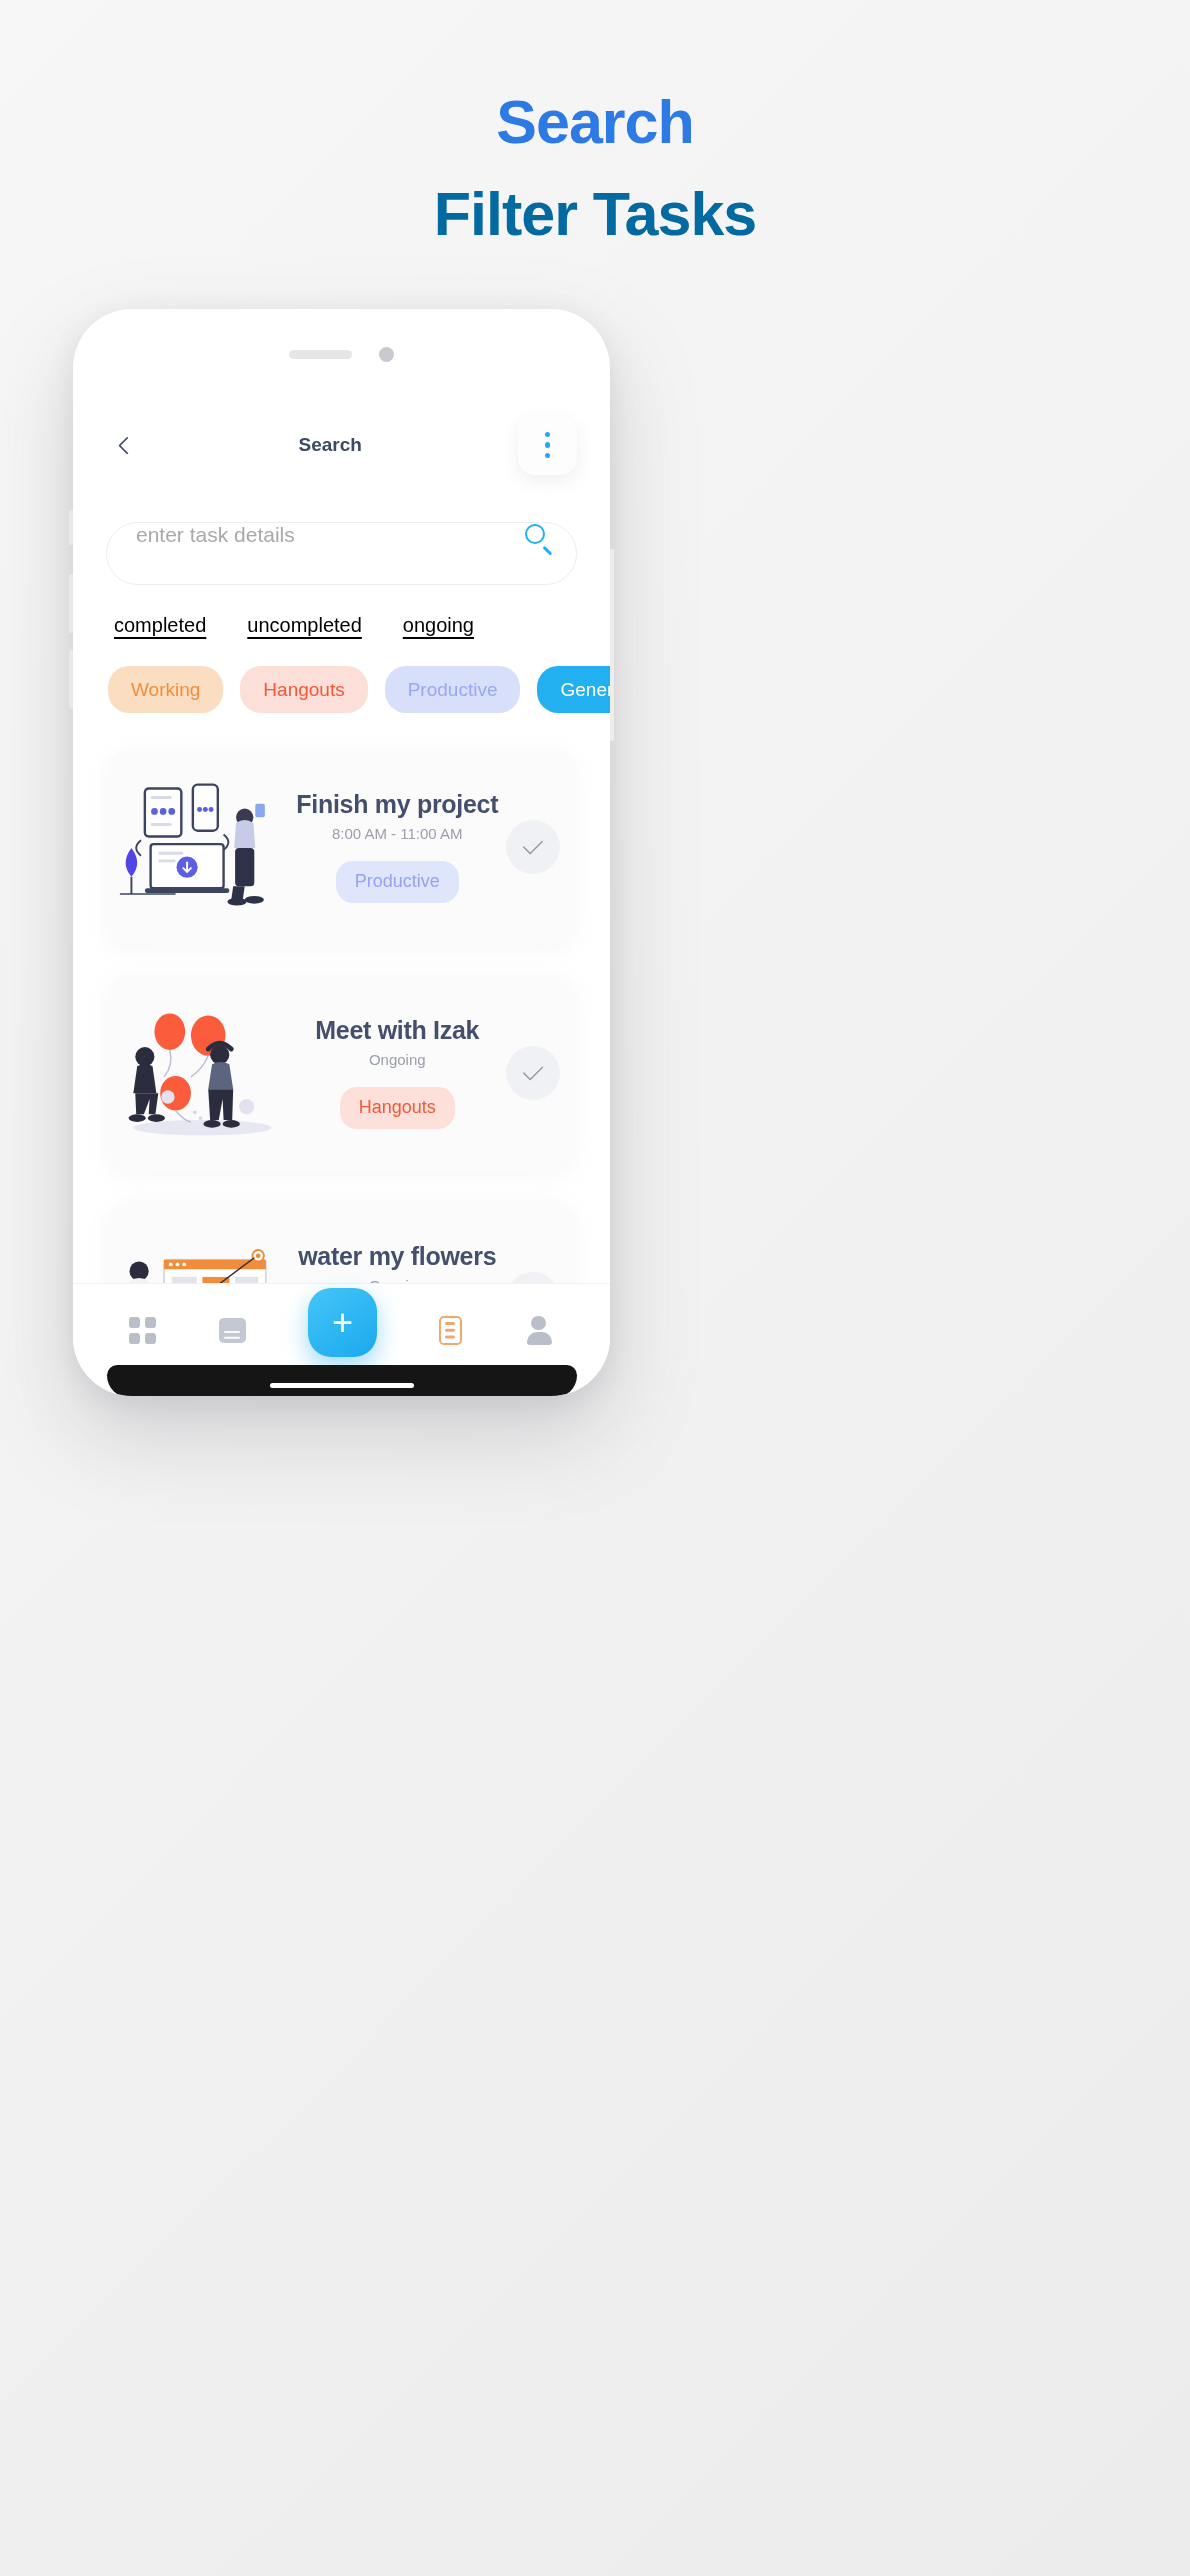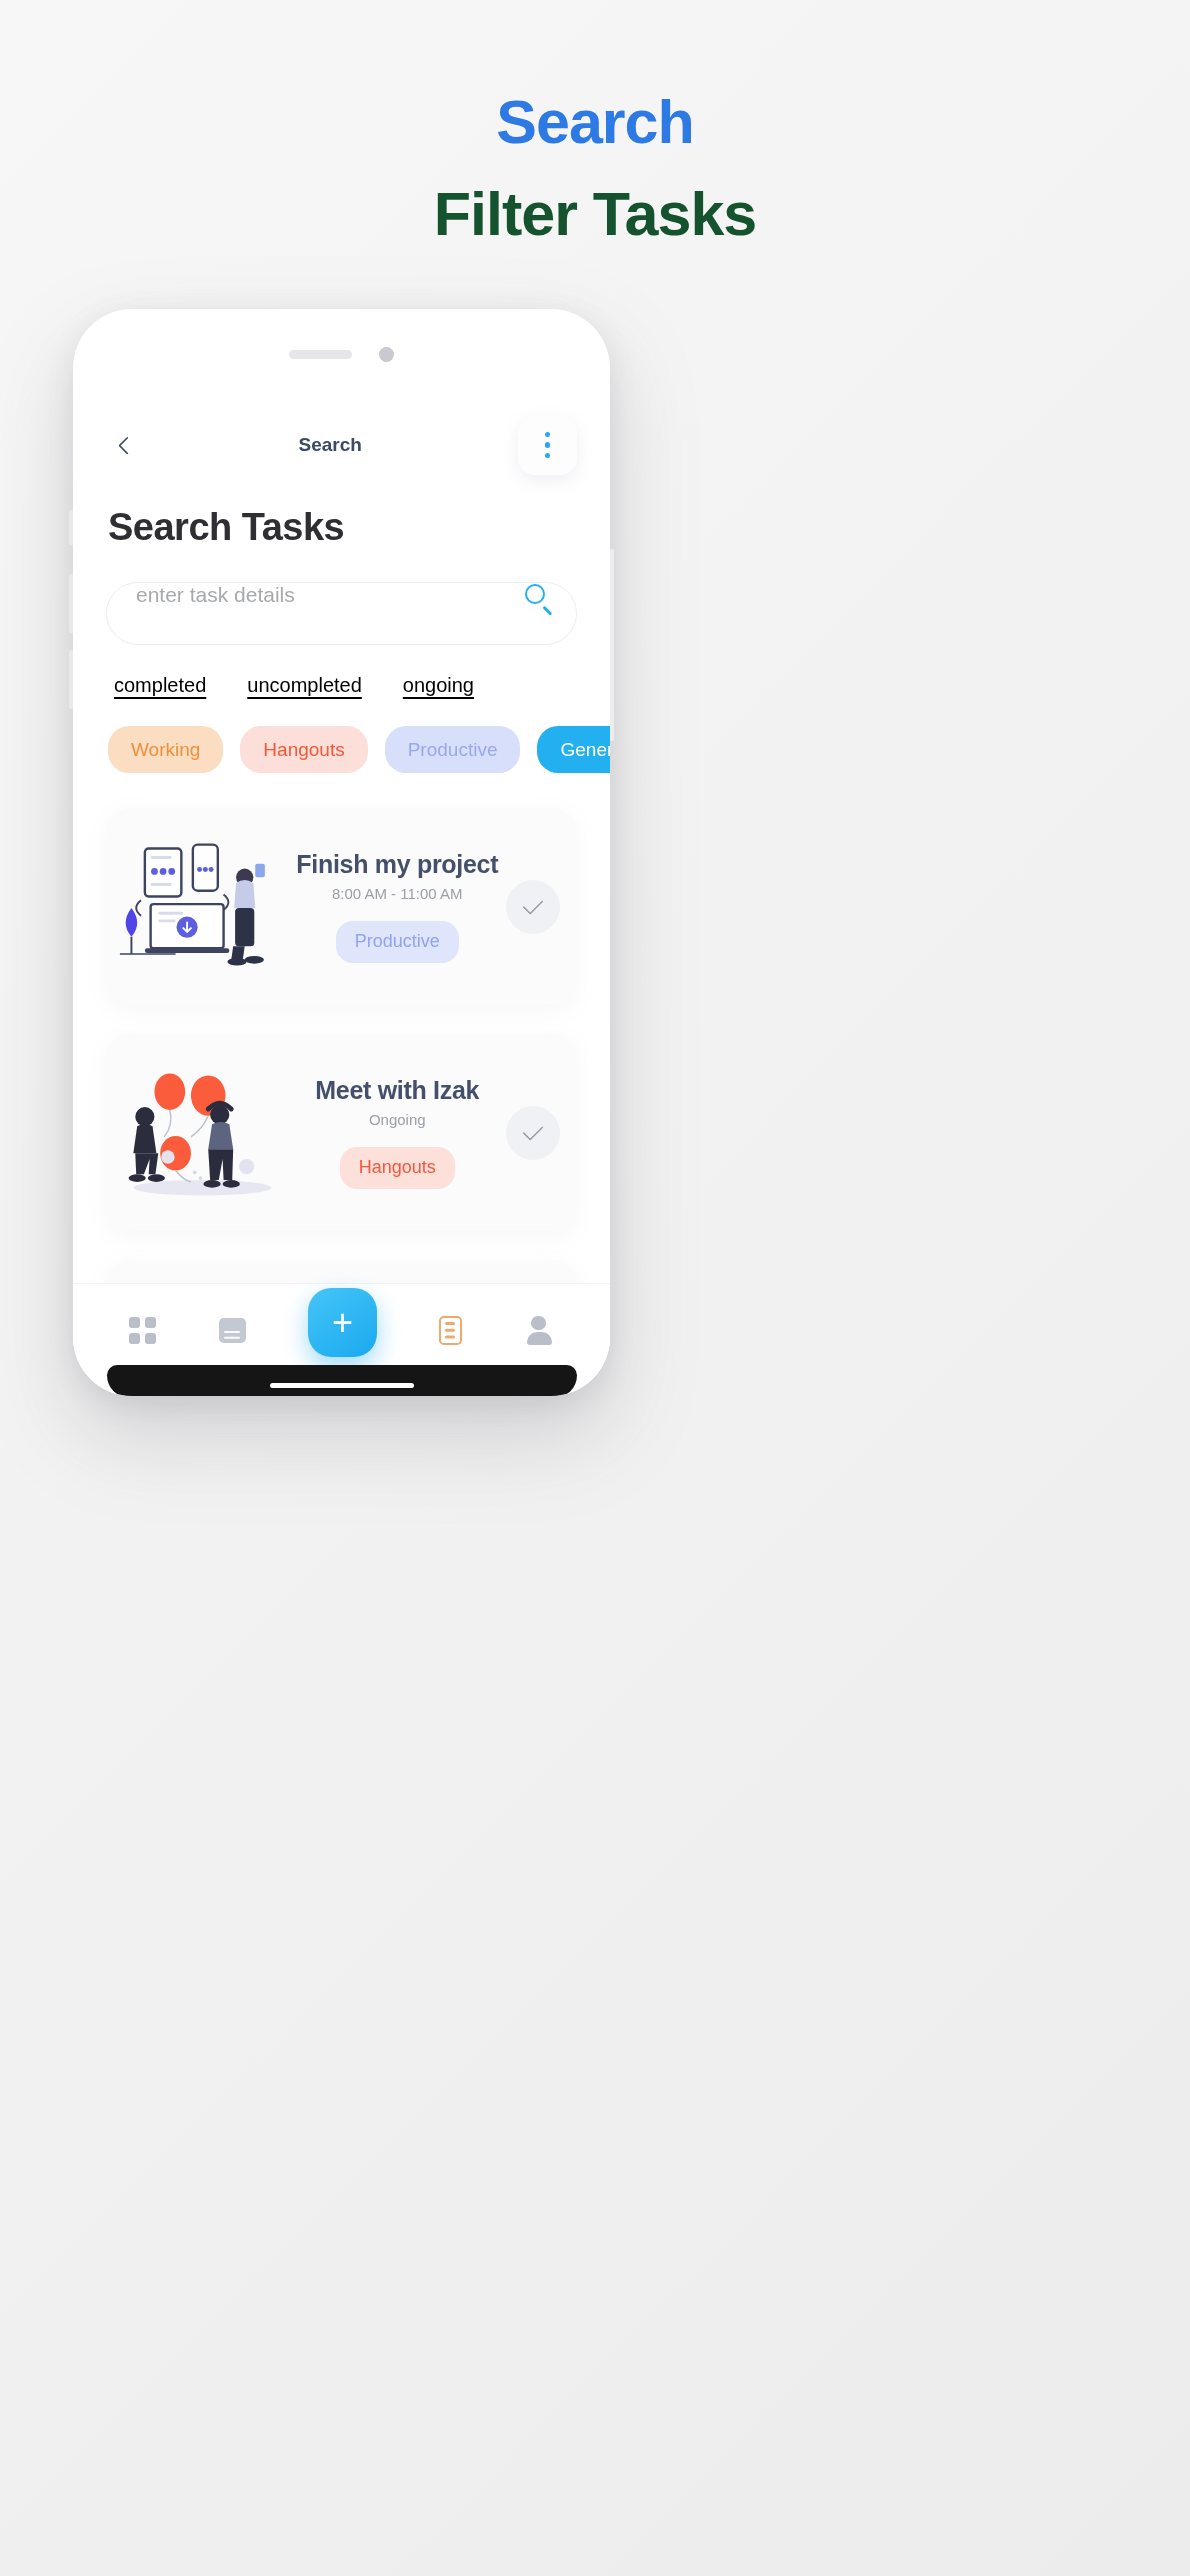--- a/index.html
+++ b/index.html
@@ -184,21 +184,21 @@
   .scroll-hint {
     position:absolute; right:-3.8px; top:240px; width:4.8px; height:192px;
     background:#ededf0; border-radius:2.9px;
   }
 </style>
 </head>
 <body>
 
 <div class="promo">
   <span class="promo-l1" style="color:#2d7ae5">Search</span>
-  <span class="promo-l2" style="color:#14532d">Filter Tasks</span>
+  <span class="promo-l2" style="color:#0369a1">Filter Tasks</span>
 </div>
 
 <div class="phone">
 
   <div class="phone-btn btn-1"></div>
   <div class="phone-btn btn-2"></div>
   <div class="phone-btn btn-3"></div>
   <div class="phone-btn-r"></div>
   <div class="scroll-hint"></div>
 
@@ -214,21 +214,20 @@
         <div class="back-chev"></div>
       </div>
       <div class="nav-title">Search</div>
       <div class="menu-btn">
         <span class="menu-dot"></span>
         <span class="menu-dot"></span>
         <span class="menu-dot"></span>
       </div>
     </div>
 
-    <div class="page-title">Search Tasks</div>
 
     <div class="search-wrap">
       <div class="search-box">
         <div class="search-placeholder">enter task details</div>
         <div class="mag">
           <span class="mag-circle"></span>
           <span class="mag-handle"></span>
         </div>
       </div>
     </div>

